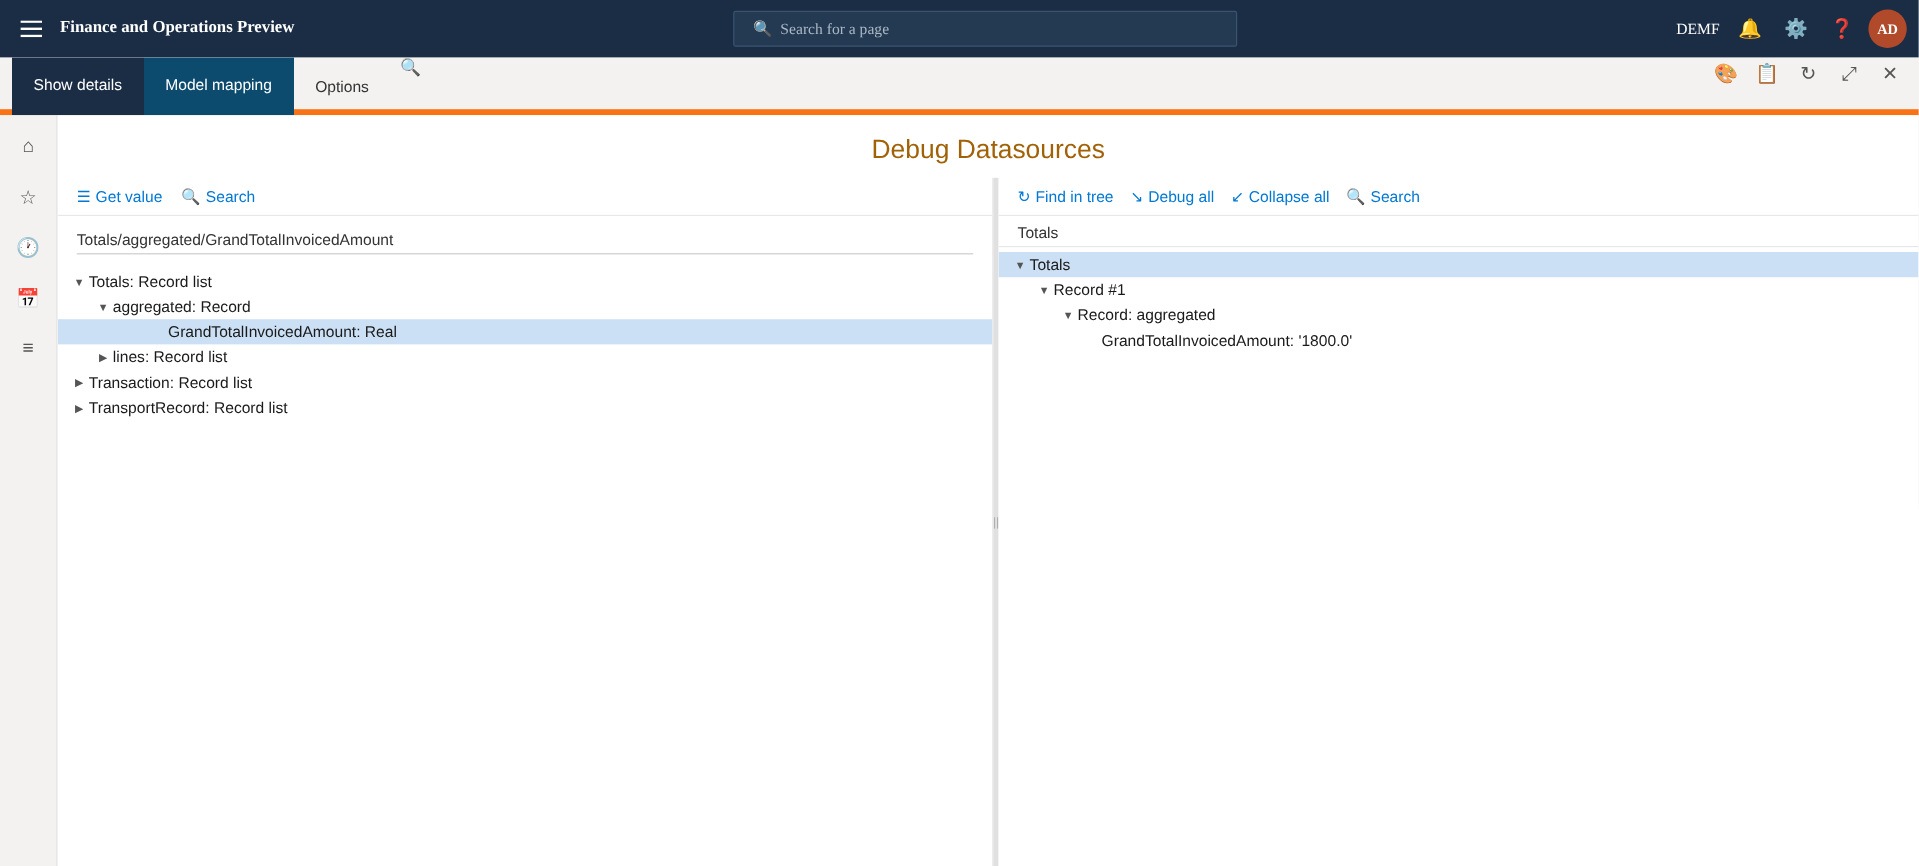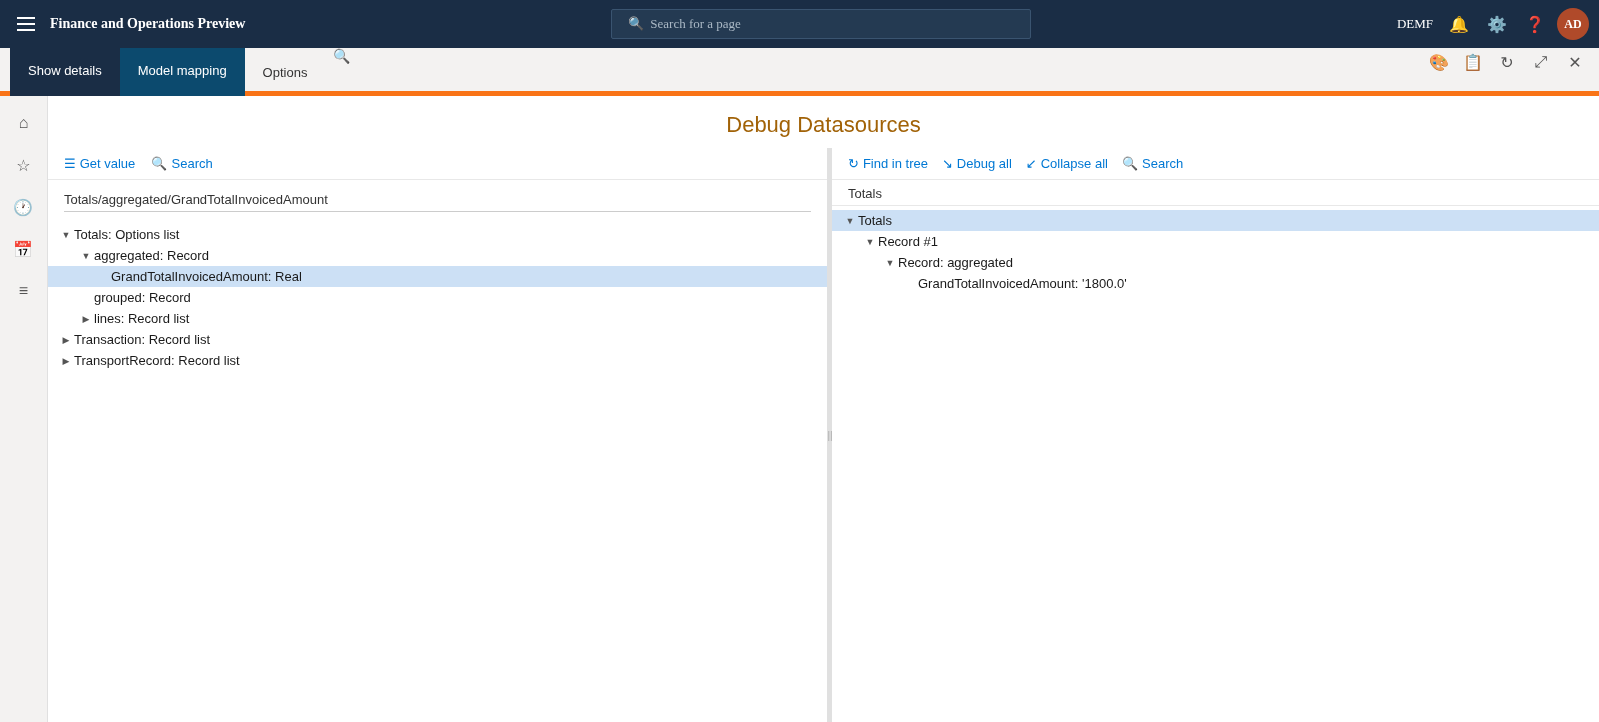--- a/index.html
+++ b/index.html
@@ -205,33 +205,29 @@
             <span>Search</span>
           </div>
         </div>
 
         <div class="path-input">Totals/aggregated/GrandTotalInvoicedAmount</div>
 
         <div class="tree-area">
 
           <div class="tree-node" style="padding-left: 10px;">
             <span class="toggle">▼</span>
-            <span class="node-label">Totals: Options list</span>
+            <span class="node-label">Totals: Record list</span>
           </div>
           <div class="tree-node" style="padding-left: 30px;">
             <span class="toggle">▼</span>
             <span class="node-label">aggregated: Record</span>
           </div>
-          <div class="tree-node selected" style="padding-left: 47px;">
+          <div class="tree-node selected" style="padding-left: 76px;">
             <span class="toggle">&nbsp;</span>
             <span class="node-label">GrandTotalInvoicedAmount: Real</span>
-          </div>
-          <div class="tree-node" style="padding-left: 30px;">
-            <span class="toggle">&nbsp;</span>
-            <span class="node-label">grouped: Record</span>
           </div>
           <div class="tree-node" style="padding-left: 30px;">
             <span class="toggle">▶</span>
             <span class="node-label">lines: Record list</span>
           </div>
           <div class="tree-node" style="padding-left: 10px;">
             <span class="toggle">▶</span>
             <span class="node-label">Transaction: Record list</span>
           </div>
           <div class="tree-node" style="padding-left: 10px;">

